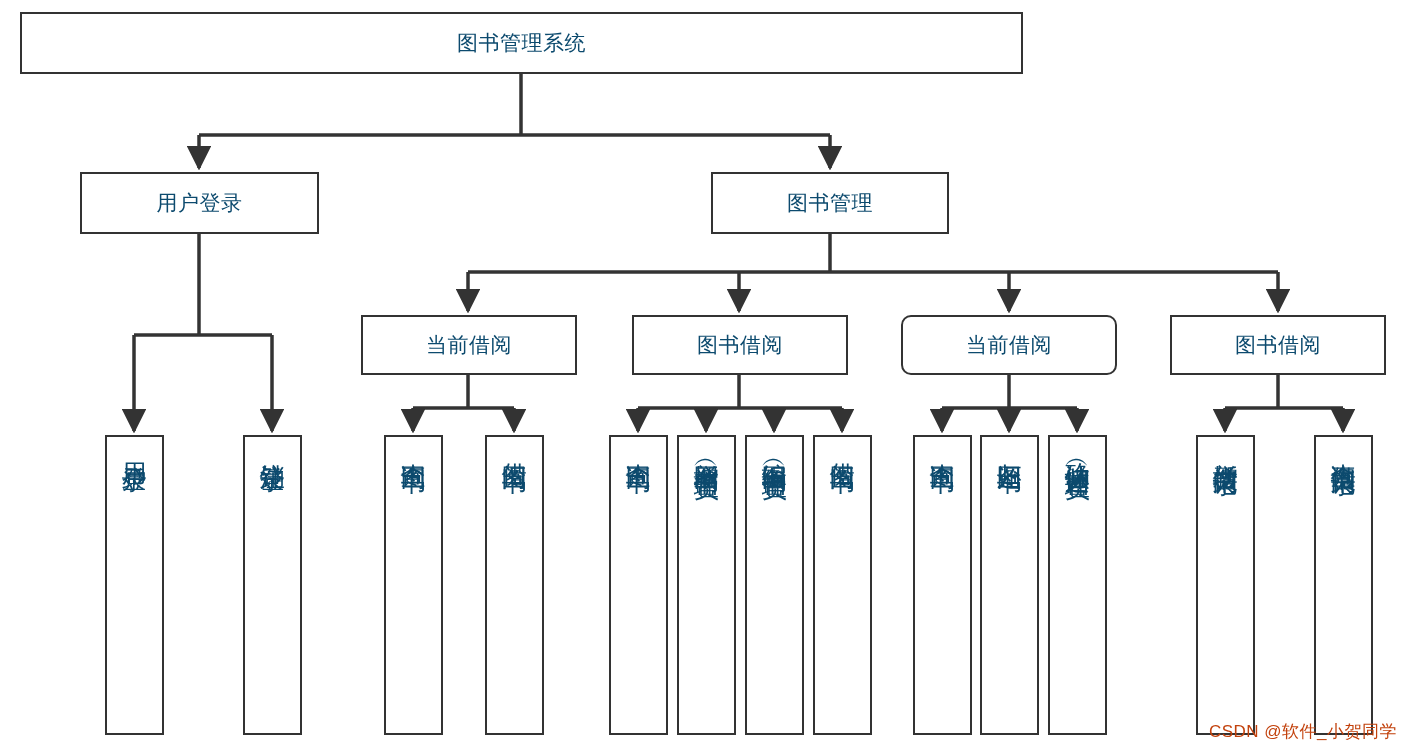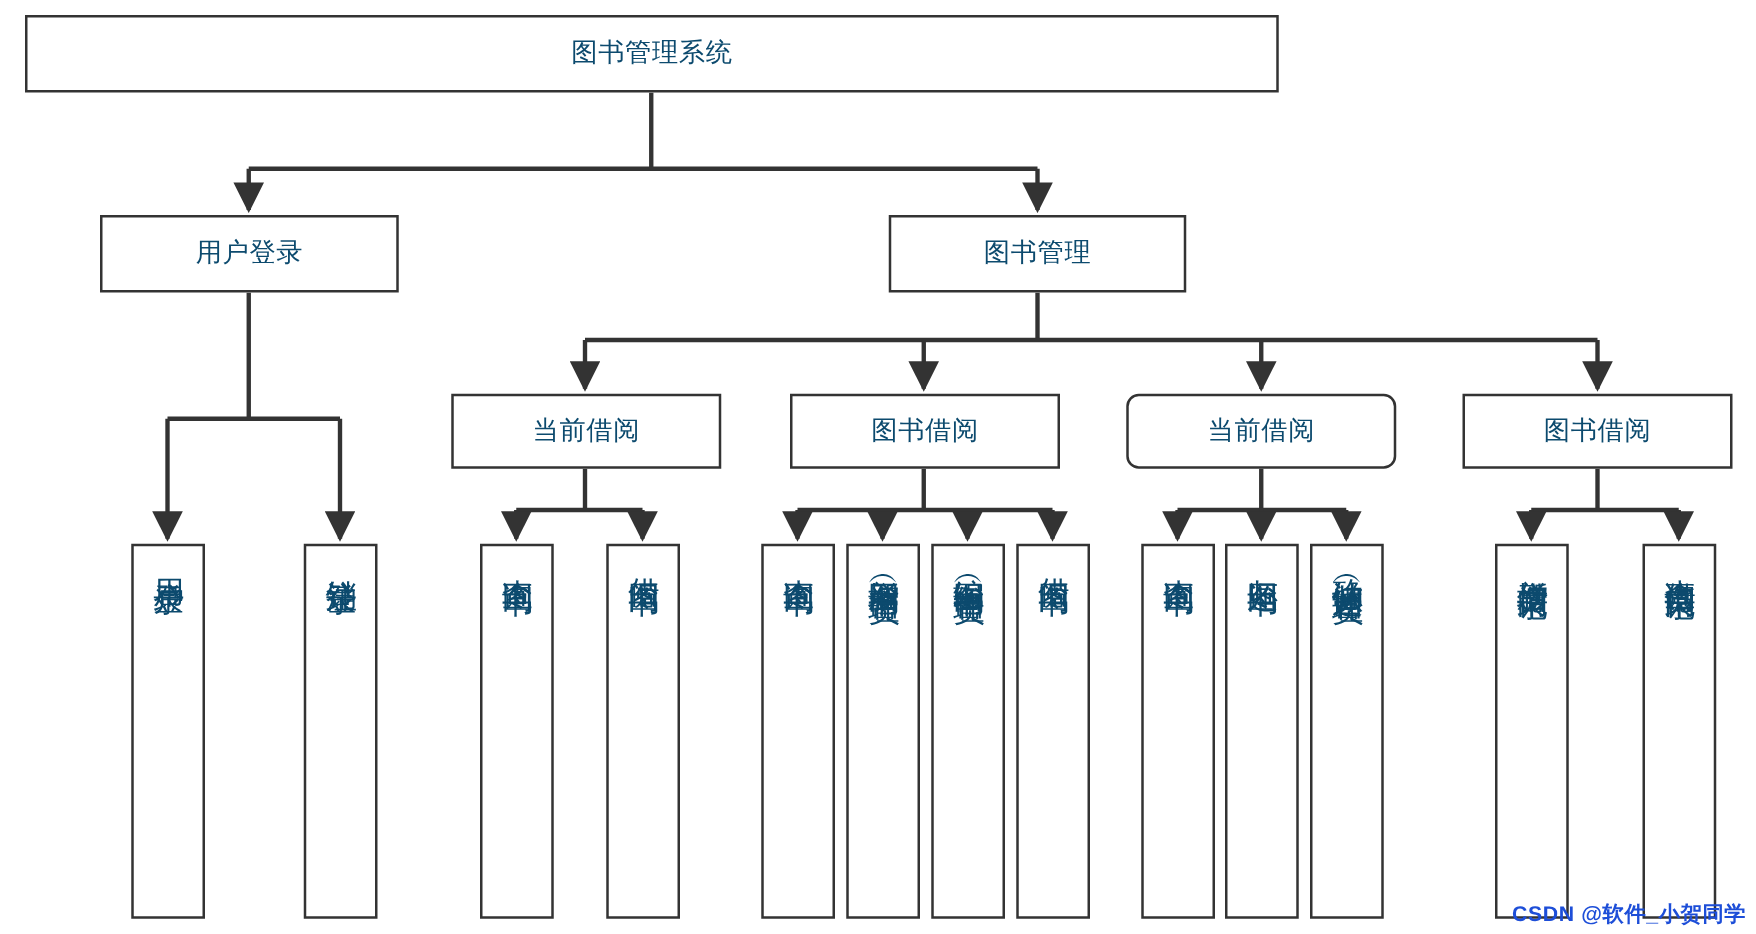--- a/index.html
+++ b/index.html
@@ -60,25 +60,24 @@
     font-size: 25px;
     line-height: 1.05;
     letter-spacing: 2px;
     margin: 0 auto;
   }
   .watermark {
     position: absolute;
     right: 8px;
     bottom: 4px;
     font-size: 17px;
-    color: #1d4ed8;
+    color: #c2410c;
     letter-spacing: 0.5px;
     z-index: 5;
     white-space: nowrap;
-    font-weight: bold;
   }
 </style>
 </head>
 <body>
 
 <div id="canvas">
 
   <svg id="edges" viewBox="0 0 1405 747" xmlns="http://www.w3.org/2000/svg">
     <defs>
       <marker id="arrow" viewBox="0 0 10 10" refX="9" refY="5" markerWidth="7" markerHeight="7" orient="auto-start-reverse">

